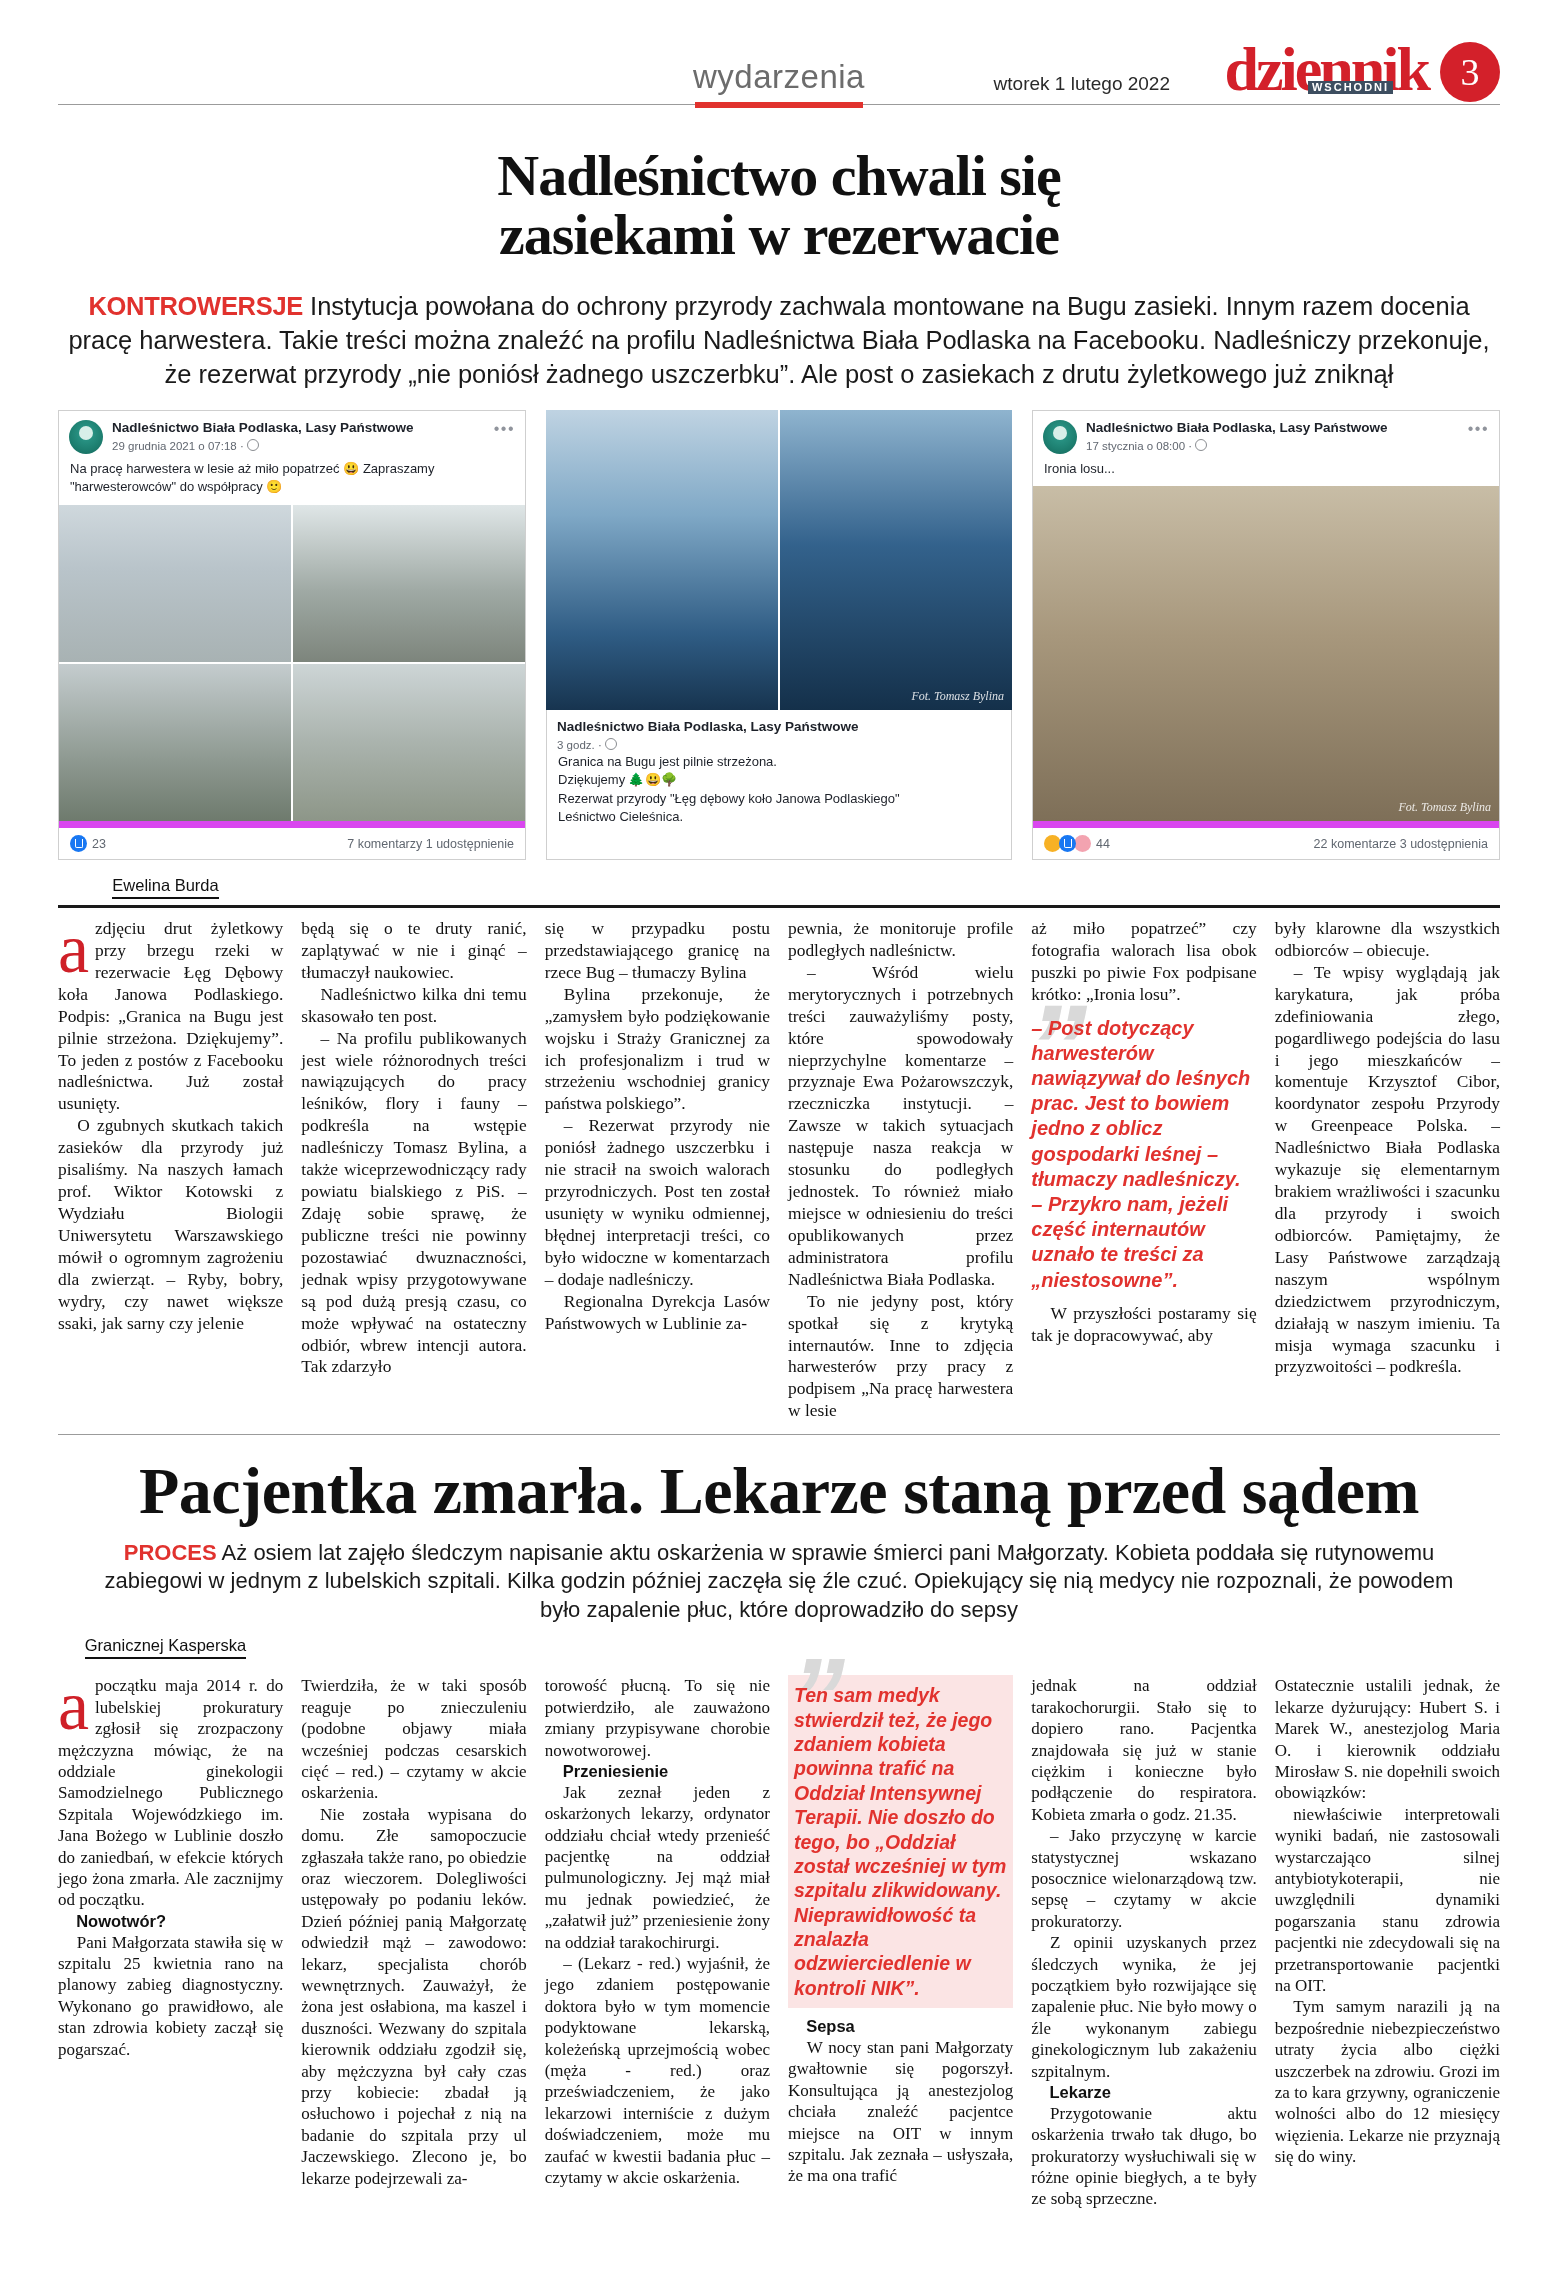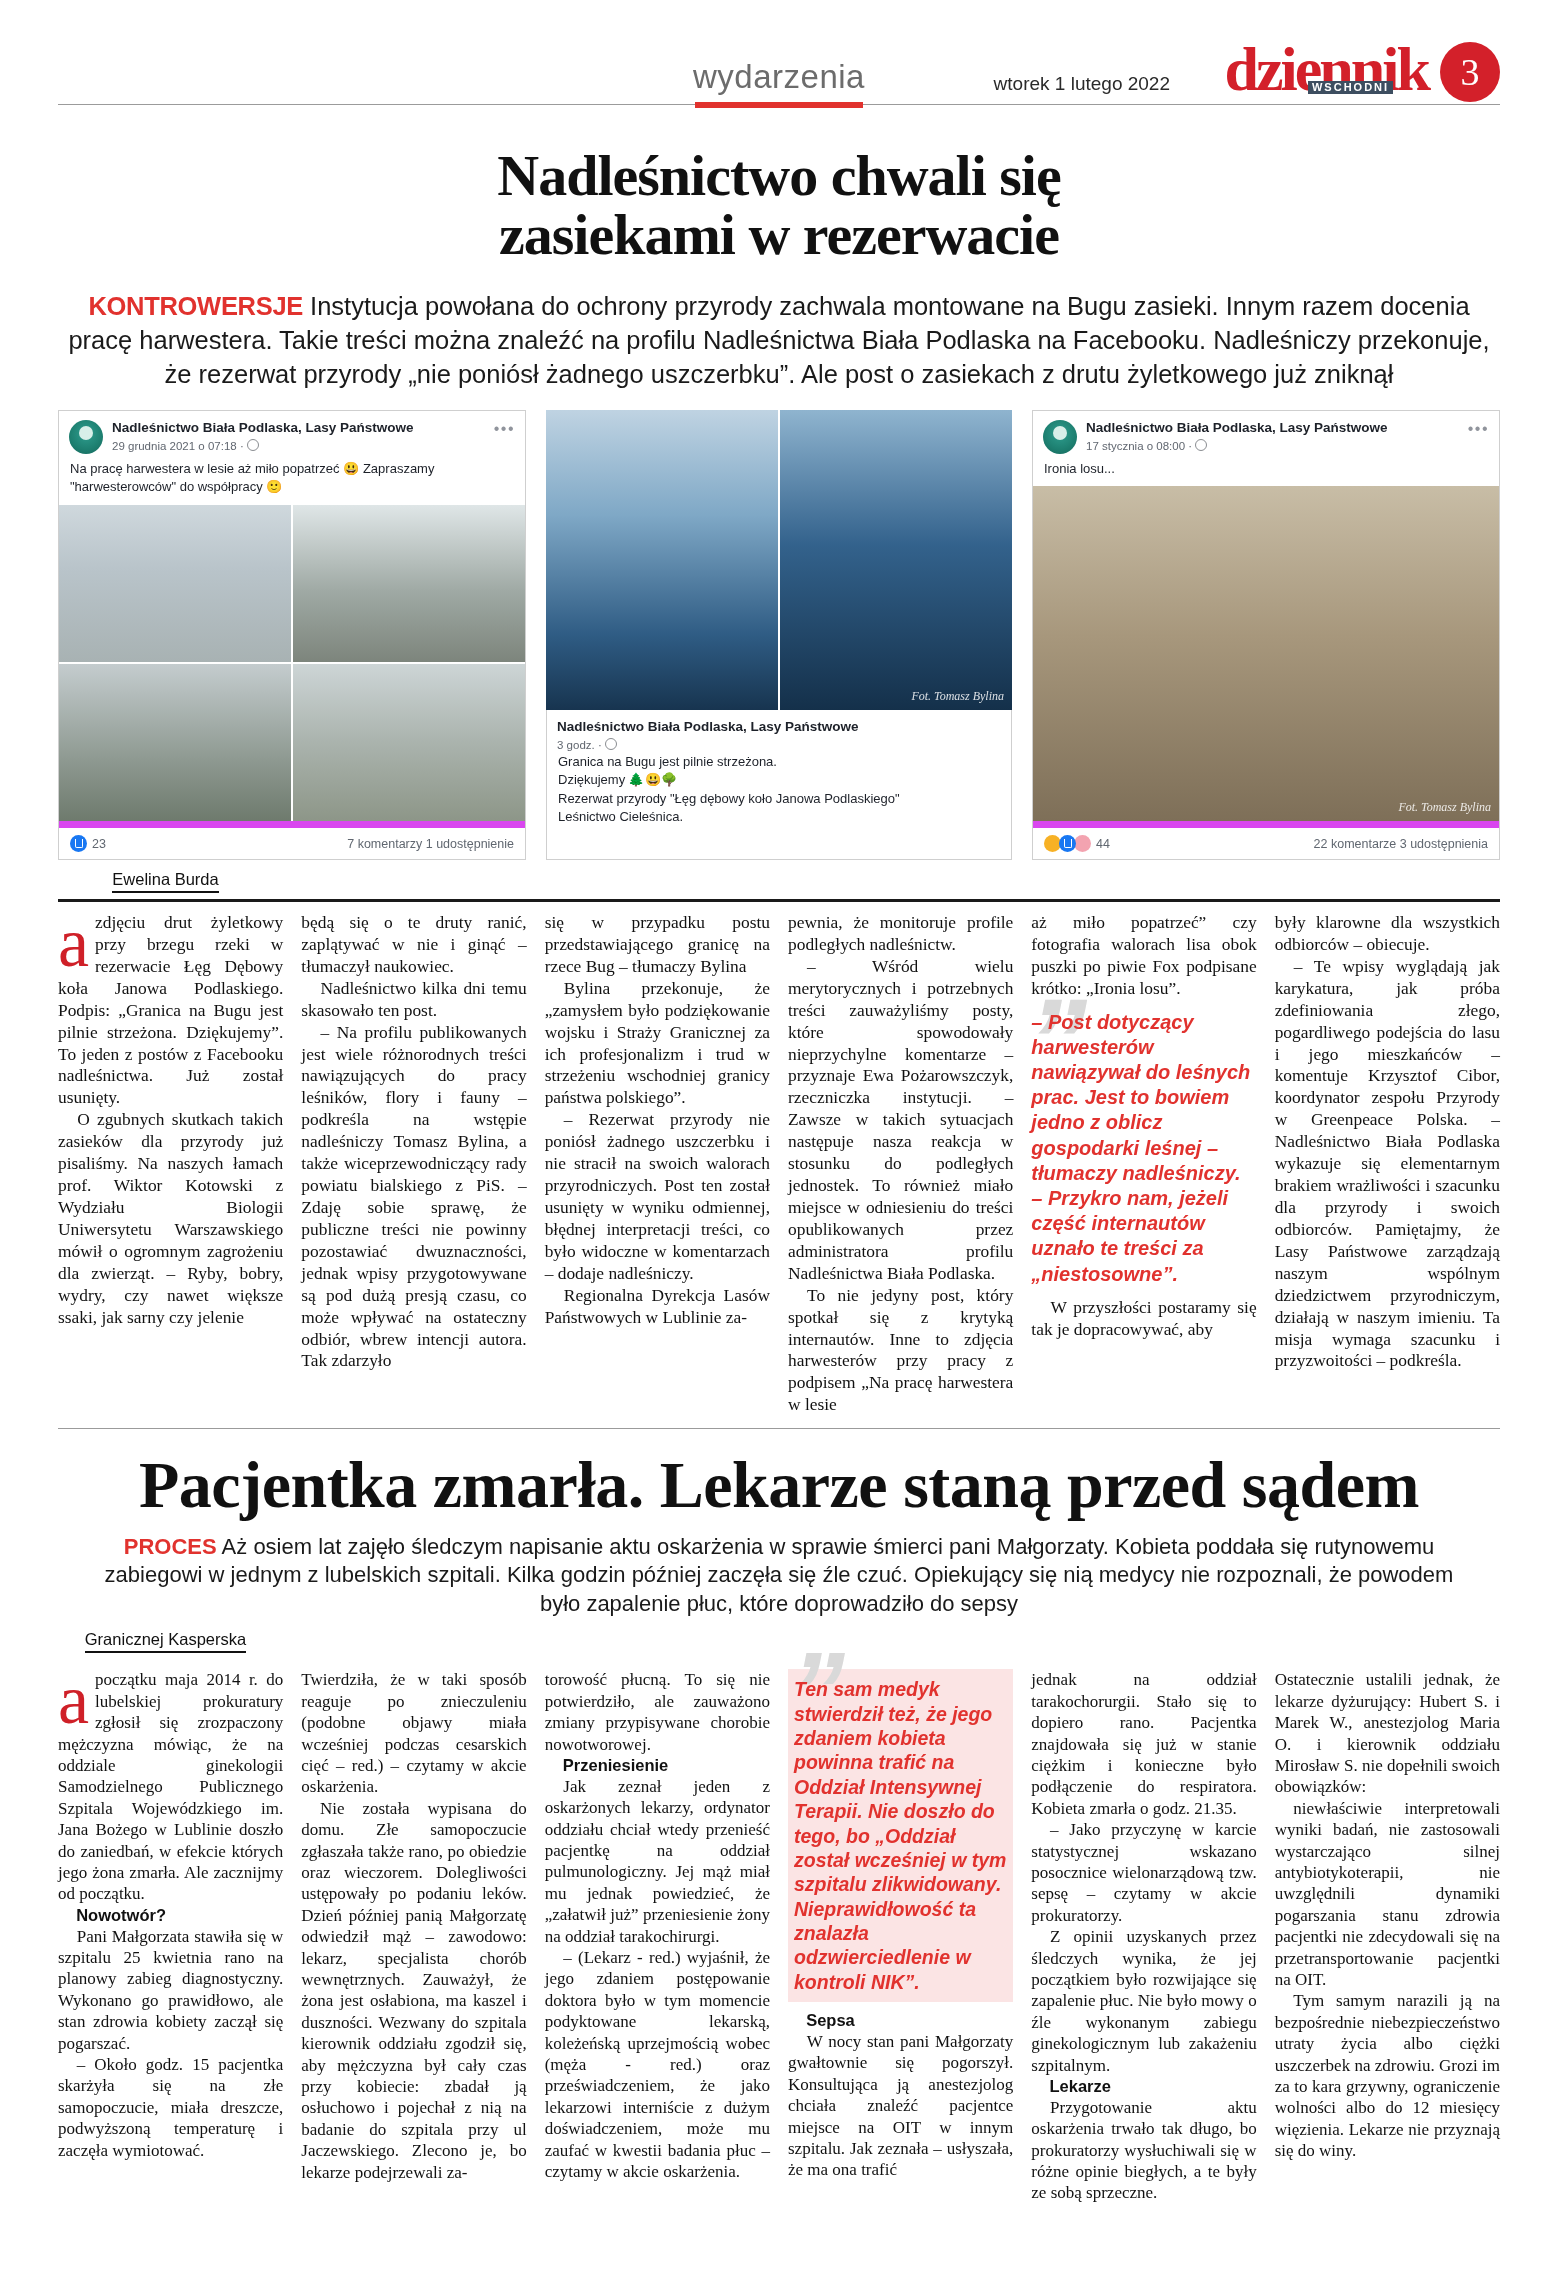--- a/index.html
+++ b/index.html
@@ -286,21 +286,21 @@
           <span class="rx haha"></span>
           <span class="rx like" style="margin-left:-7px;"></span>
           <span class="rx love" style="margin-left:-7px;"></span>
           <span>44</span>
         </div>
         <div>22 komentarze  3 udostępnienia</div>
       </div>
     </div>
   </div>
 
-  <div class="byline-wrap" style="margin:10px 58px 0 58px;width:215px;">
+  <div class="byline-wrap" style="margin:16px 58px 0 58px;width:215px;">
     <span class="byline">Ewelina Burda</span>
   </div>
   <div class="rule-top"></div>
 
   <div class="cols">
     <div>
       <p class="dropcap noind">a zdjęciu drut żyletkowy przy brzegu rzeki w rezerwacie Łęg Dębowy koła Janowa Podlaskiego. Podpis: „Granica na Bugu jest pilnie strzeżona. Dziękujemy”. To jeden z postów z Facebooku nadleśnictwa. Już został usunięty.</p>
       <p>O zgubnych skutkach takich zasieków dla przyrody już pisaliśmy. Na naszych łamach prof. Wiktor Kotowski z Wydziału Biologii Uniwersytetu Warszawskiego mówił o ogromnym zagrożeniu dla zwierząt. – Ryby, bobry, wydry, czy nawet większe ssaki, jak sarny czy jelenie</p>
     </div>
     <div>
@@ -343,21 +343,20 @@
 
   <div class="byline-wrap" style="margin:12px 58px 0 58px;width:215px;">
     <span class="byline">Granicznej Kasperska</span>
   </div>
 
   <div class="cols" style="font-size:17px;">
     <div>
       <p class="dropcap noind">a początku maja 2014 r. do lubelskiej prokuratury zgłosił się zrozpaczony mężczyzna mówiąc, że na oddziale ginekologii Samodzielnego Publicznego Szpitala Wojewódzkiego im. Jana Bożego w Lublinie doszło do zaniedbań, w efekcie których jego żona zmarła. Ale zacznijmy od początku.</p>
       <p class="sub-head">Nowotwór?</p>
       <p>Pani Małgorzata stawiła się w szpitalu 25 kwietnia rano na planowy zabieg diagnostyczny. Wykonano go prawidłowo, ale stan zdrowia kobiety zaczął się pogarszać.</p>
-      <p>– Około godz. 15 pacjentka skarżyła się na złe samopoczucie, miała dreszcze, podwyższoną temperaturę i zaczęła wymiotować.</p>
     </div>
     <div>
       <p class="noind">Twierdziła, że w taki sposób reaguje po znieczuleniu (podobne objawy miała wcześniej podczas cesarskich cięć – red.) – czytamy w akcie oskarżenia.</p>
       <p>Nie została wypisana do domu. Złe samopoczucie zgłaszała także rano, po obiedzie oraz wieczorem. Dolegliwości ustępowały po podaniu leków. Dzień później panią Małgorzatę odwiedził mąż – zawodowo: lekarz, specjalista chorób wewnętrznych. Zauważył, że żona jest osłabiona, ma kaszel i duszności. Wezwany do szpitala kierownik oddziału zgodził się, aby mężczyzna był cały czas przy kobiecie: zbadał ją osłuchowo i pojechał z nią na badanie do szpitala przy ul Jaczewskiego. Zlecono je, bo lekarze podejrzewali za-</p>
     </div>
     <div>
       <p class="noind">torowość płucną. To się nie potwierdziło, ale zauważono zmiany przypisywane chorobie nowotworowej.</p>
       <p class="sub-head">Przeniesienie</p>
       <p>Jak zeznał jeden z oskarżonych lekarzy, ordynator oddziału chciał wtedy przenieść pacjentkę na oddział pulmunologiczny. Jej mąż miał mu jednak powiedzieć, że „załatwił już” przeniesienie żony na oddział tarakochirurgi.</p>
       <p>– (Lekarz - red.) wyjaśnił, że jego zdaniem postępowanie doktora było w tym momencie podyktowane lekarską, koleżeńską uprzejmością wobec (męża - red.) oraz przeświadczeniem, że jako lekarzowi interniście z dużym doświadczeniem, może mu zaufać w kwestii badania płuc – czytamy w akcie oskarżenia.</p>

